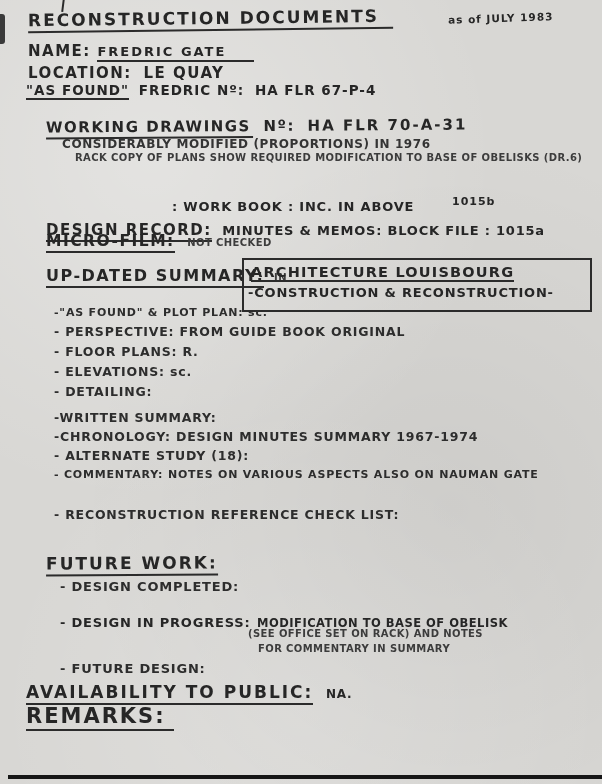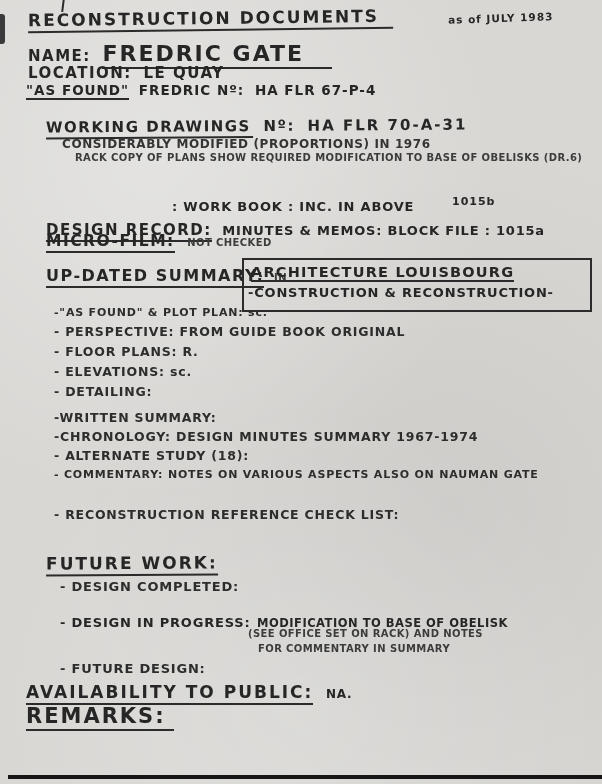--- a/index.html
+++ b/index.html
@@ -40,21 +40,21 @@
   <div class="stray-stroke"></div>
   <div class="edge-smudge"></div>
 
   <div class="line big" style="left:28px;top:8px;transform:rotate(-0.7deg);">
     <span class="u" style="padding-right:14px;">RECONSTRUCTION DOCUMENTS</span>
   </div>
   <div class="line" style="left:448px;top:12px;font-size:10.5px;letter-spacing:1px;transform:rotate(-2deg);">as of JULY 1983</div>
 
   <div class="line" style="left:28px;top:41px;">
     <span class="h1">NAME:</span>
-    <span class="u" style="font-size:22px;letter-spacing:2px;margin-left:5px;padding-right:28px;">FREDRIC GATE</span>
+    <span class="u" style="font-size:13px;letter-spacing:2px;padding-right:28px;">FREDRIC GATE</span>
   </div>
   <div class="line" style="left:28px;top:63px;">
     <span class="h1">LOCATION:</span>
     <span class="h1" style="margin-left:5px;">LE QUAY</span>
   </div>
   <div class="line" style="left:26px;top:82px;font-size:13.5px;letter-spacing:1px;">
     <span class="uu">"AS FOUND"</span>
     <span style="margin-left:4px;">FREDRIC Nº:</span>
     <span style="margin-left:5px;">HA FLR 67-P-4</span>
   </div>

